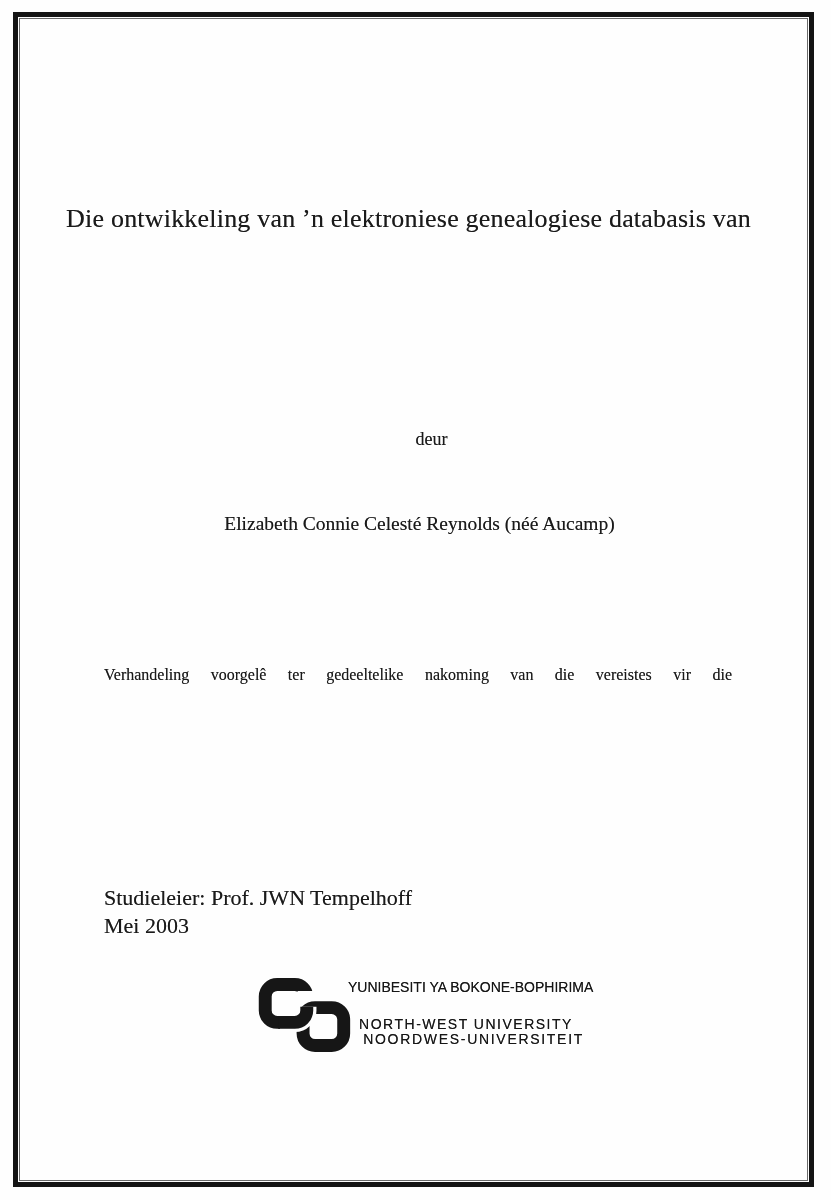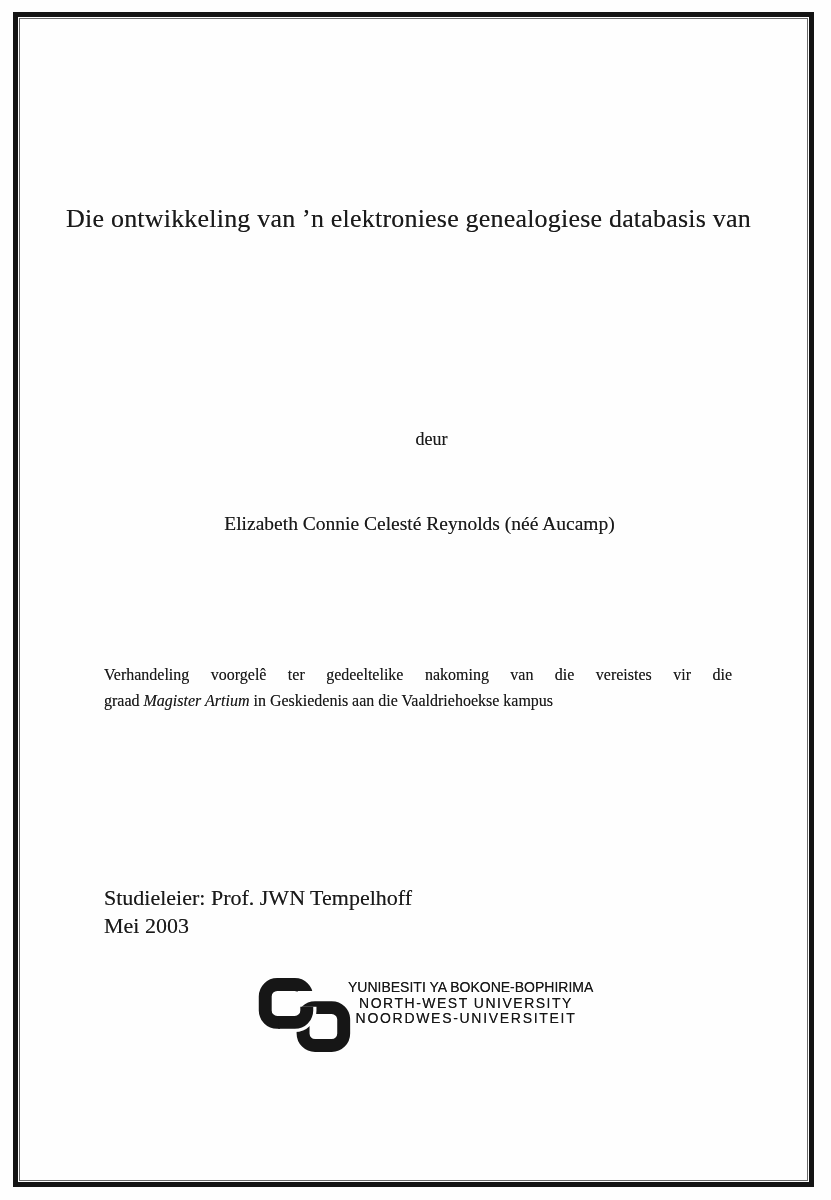--- a/index.html
+++ b/index.html
@@ -79,22 +79,22 @@
     left:92px;top:6px;
     width:236px;
     text-align:center;
     font-family:"Liberation Sans", sans-serif;
     font-size:14px;
     line-height:15.5px;
     color:#161616;
     white-space:nowrap;
     text-shadow:0 0 0.4px rgba(20,20,20,0.7);
   }
-  .logo-text .l2{letter-spacing:1.5px;}
-  .logo-text .l3{letter-spacing:1.7px;}
+  .logo-text .l2{letter-spacing:1.5px;margin-top:21px;}
+  .logo-text .l3{letter-spacing:1.7px;text-align:right;}
   i{font-style:italic;}
 </style>
 </head>
 <body>
 
 <div class="page">
 
   <div class="frame-outer">
     <div class="frame-inner"></div>
   </div>
@@ -102,21 +102,20 @@
   <div class="txt title-block">
     <div>Die ontwikkeling van ’n elektroniese genealogiese databasis van</div>
   </div>
 
   <div class="txt byline">deur</div>
 
   <div class="txt author">Elizabeth Connie Celesté Reynolds (néé Aucamp)</div>
 
   <div class="txt submission">
     <div class="just">Verhandeling voorgelê ter gedeeltelike nakoming van die vereistes vir die</div>
-    <div><span>graad </span><i>Magister Artium</i><span> in Geskiedenis aan die Vaaldriehoekse kampus</span></div>
   </div>
 
   <div class="txt supervisor">
     <div>Studieleier: Prof. JWN Tempelhoff</div>
     <div>Mei 2003</div>
   </div>
 
   <div class="logo">
     <svg class="logo-mark" width="96" height="78" viewBox="0 0 104 84" aria-hidden="true">
 

